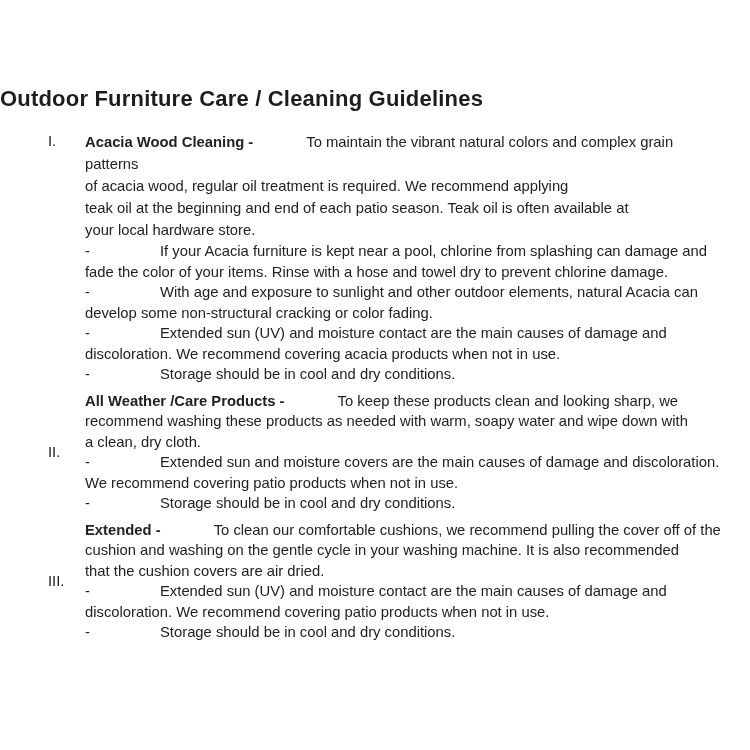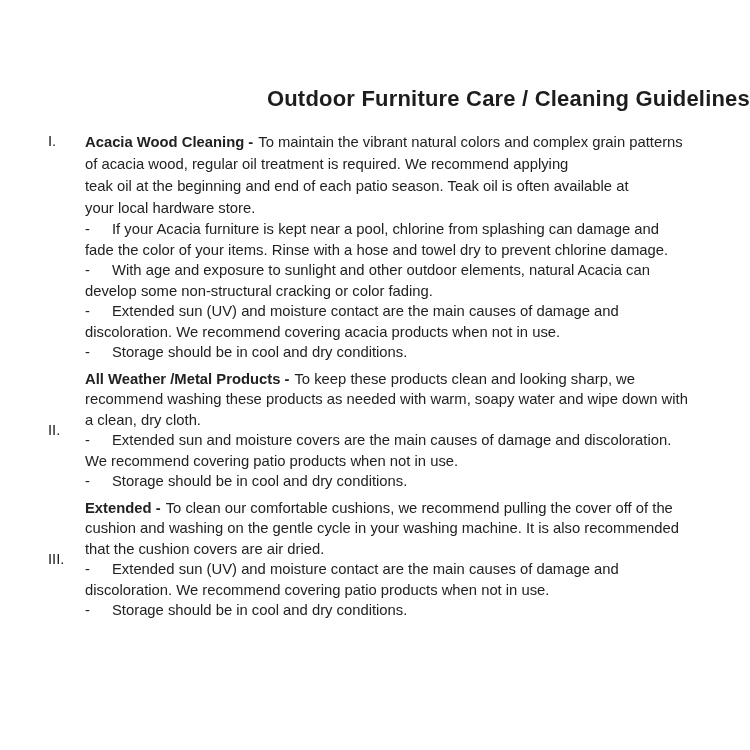--- a/index.html
+++ b/index.html
@@ -13,21 +13,21 @@
     height: 750px;
     background: #ffffff;
     overflow: hidden;
     font-family: "Liberation Sans", sans-serif;
     color: #222222;
   }
   .doc-title {
     margin: 86px 0 0 0;
     font-size: 22px;
     font-weight: bold;
-    text-align: right;
+    text-align: left;
     letter-spacing: 0.2px;
     color: #1d1d1d;
   }
   .sections {
     margin: 19px 20px 0 48px;
     font-size: 14.8px;
     line-height: 20.5px;
   }
   .section {
     display: flex;
@@ -50,20 +50,21 @@
   }
   .section.sec-acacia .intro {
     line-height: 22px;
   }
   .heading {
     font-weight: bold;
     padding-right: 5px;
   }
   .pre {
     white-space: pre-wrap;
+    margin-left: 48px;
   }
   .bullet {
     margin-top: 5px;
   }
   .dash {
     display: inline-block;
     width: 27px;
   }
 </style>
 </head>
@@ -88,21 +89,21 @@
 develop some non-structural cracking or color fading.</span></p>
         <p class="bullet"><span class="dash">-</span><span class="pre">Extended sun (UV) and moisture contact are the main causes of damage and
 discoloration. We recommend covering acacia products when not in use.</span></p>
         <p class="bullet"><span class="dash">-</span><span class="pre">Storage should be in cool and dry conditions.</span></p>
       </div>
     </div>
 
     <div class="section sec-metal">
       <div class="numeral">II.</div>
       <div class="content">
-        <p class="intro"><b class="heading">All Weather /Metal Products -</b><span class="pre">To keep these products clean and looking sharp, we
+        <p class="intro"><b class="heading">All Weather /Care Products -</b><span class="pre">To keep these products clean and looking sharp, we
 recommend washing these products as needed with warm, soapy water and wipe down with
 a clean, dry cloth.</span></p>
         <p class="bullet"><span class="dash">-</span><span class="pre">Extended sun and moisture covers are the main causes of damage and discoloration.
 We recommend covering patio products when not in use.</span></p>
         <p class="bullet"><span class="dash">-</span><span class="pre">Storage should be in cool and dry conditions.</span></p>
       </div>
     </div>
 
     <div class="section sec-cushions">
       <div class="numeral">III.</div>

